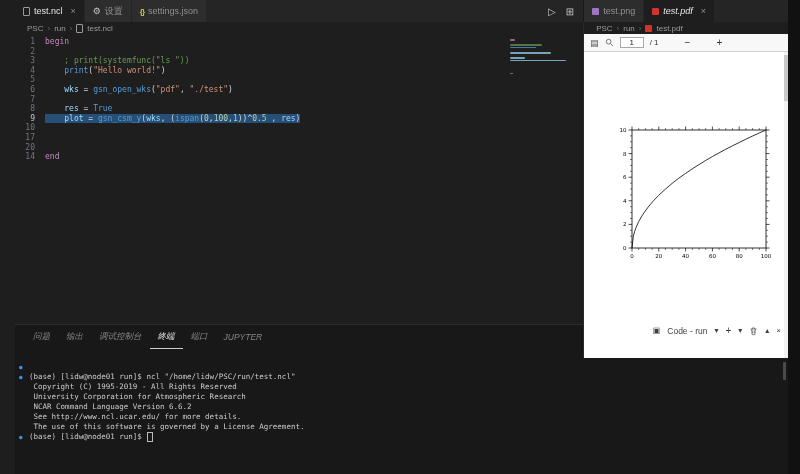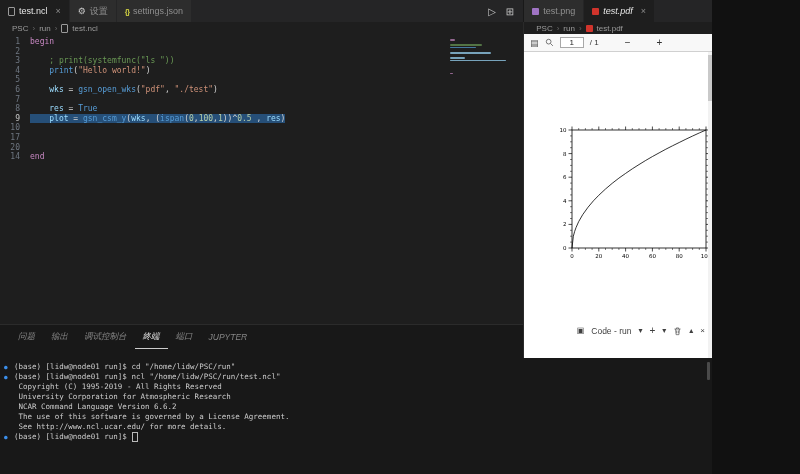--- a/index.html
+++ b/index.html
@@ -1,17 +1,17 @@
 <!DOCTYPE html>
 <html><head>
 <meta charset="utf-8">
 <style>
   html,body{margin:0;padding:0;background:#111;}
-  .app{position:relative;width:712px;height:474px;overflow:hidden;background:#1e1e1e;
-       font-family:"Liberation Sans",sans-serif;color:#ccc;}
+  .app{position:relative;width:773px;height:474px;overflow:hidden;background:#1e1e1e;
+       font-family:"Liberation Sans",sans-serif;color:#ccc;padding-left:15px;}
   
   .tabbar{display:flex;height:22px;background:#252526;}
   .tabgroup{display:flex;height:22px;box-sizing:border-box;}
   .tabgroup.left{width:588px;}
   .tabgroup.right{width:212px;border-left:1px solid #191919;}
   .tab{display:flex;align-items:center;gap:4px;padding:0 8px;background:#2d2d2d;color:#8f8f8f;
        font-size:9px;border-right:1px solid #252526;cursor:pointer;white-space:nowrap;}
   .tab.active{background:#1e1e1e;color:#e6e6e6;}
   .tab.italic .tlabel{font-style:italic;}
   .tclose{margin-left:4px;font-size:9px;color:#8a8a8a;}
@@ -342,25 +342,25 @@
           <path d="M2.5 4.5h11M6 4.5V2.5h4v2M4.5 4.5l1 10h5l1-10M6.5 7v5M9.5 7v5" stroke="#3f3f3f" stroke-width="1.1"></path>
         </svg>
         <span class="pa-ico">▴</span>
         <span class="pa-ico">×</span>
       </div>
     </div>
   </div>
 
   <div class="terminal">
     <div class="tcontent">
-        <div class="tline"><span class="tdot" style="color: rgb(59, 142, 234);">●</span><span>(base) [lidw@node01 run]$ cd "/home/lidw/PSC/run"</span></div>
+        <div class="tline"><span class="tdot" style="color: rgb(59, 142, 234);">●</span></div>
         <div class="tline"><span class="tdot" style="color: rgb(59, 142, 234);">●</span><span>(base) [lidw@node01 run]$ ncl "/home/lidw/PSC/run/test.ncl"</span></div>
         <div class="tline"><span class="tdot" style="color: rgb(59, 142, 234);"></span><span> Copyright (C) 1995-2019 - All Rights Reserved</span></div>
         <div class="tline"><span class="tdot" style="color: rgb(59, 142, 234);"></span><span> University Corporation for Atmospheric Research</span></div>
         <div class="tline"><span class="tdot" style="color: rgb(59, 142, 234);"></span><span> NCAR Command Language Version 6.6.2</span></div>
+        <div class="tline"><span class="tdot" style="color: rgb(59, 142, 234);"></span><span> See http://www.ncl.ucar.edu/ for more details.</span></div>
         <div class="tline"><span class="tdot" style="color: rgb(59, 142, 234);"></span><span> The use of this software is governed by a License Agreement.</span></div>
-        <div class="tline"><span class="tdot" style="color: rgb(59, 142, 234);"></span><span> See http://www.ncl.ucar.edu/ for more details.</span></div>
         <div class="tline"><span class="tdot" style="color: rgb(59, 142, 234);">●</span><span>(base) [lidw@node01 run]$ </span><span class="cursor"></span></div>
       </div>
     <div class="term-scrollbar"></div>
   </div>
 
 </div>
 
 </body></html>

